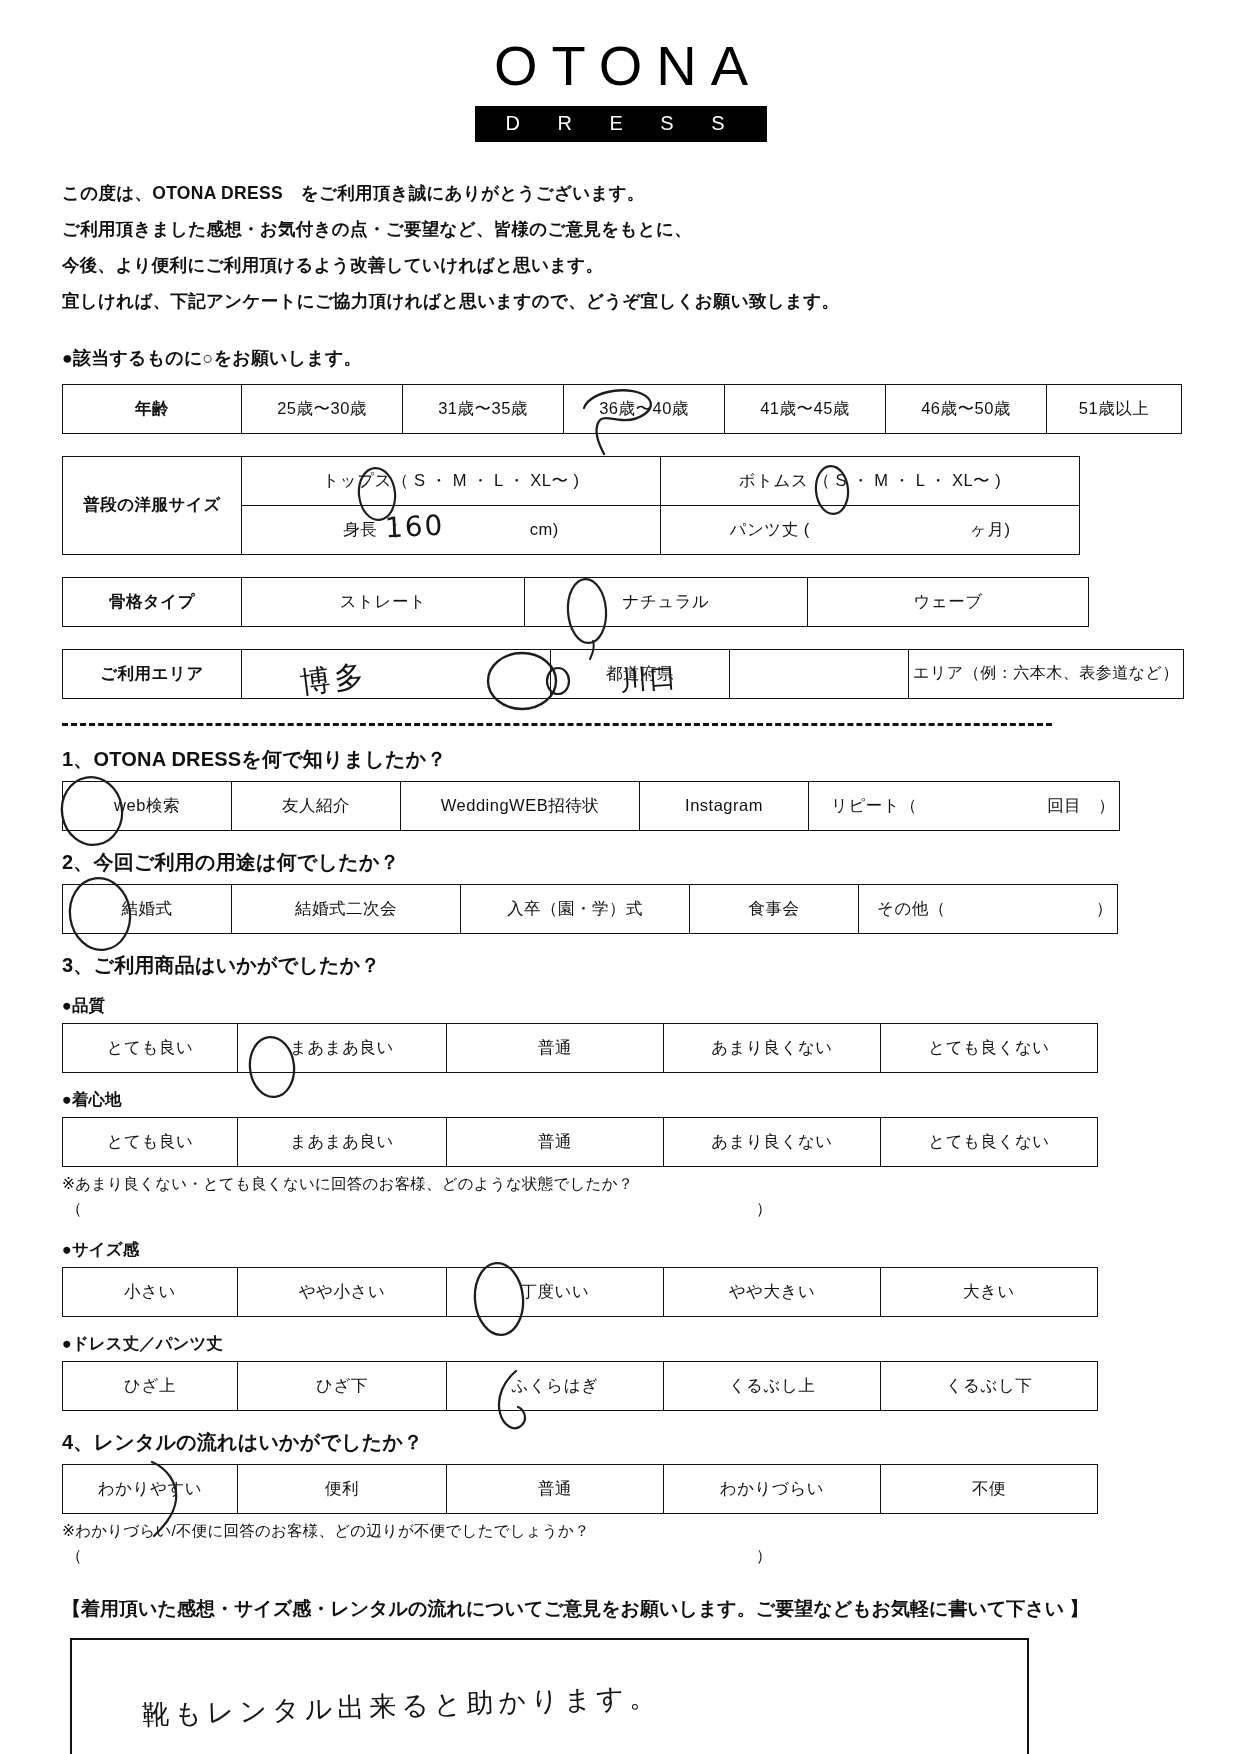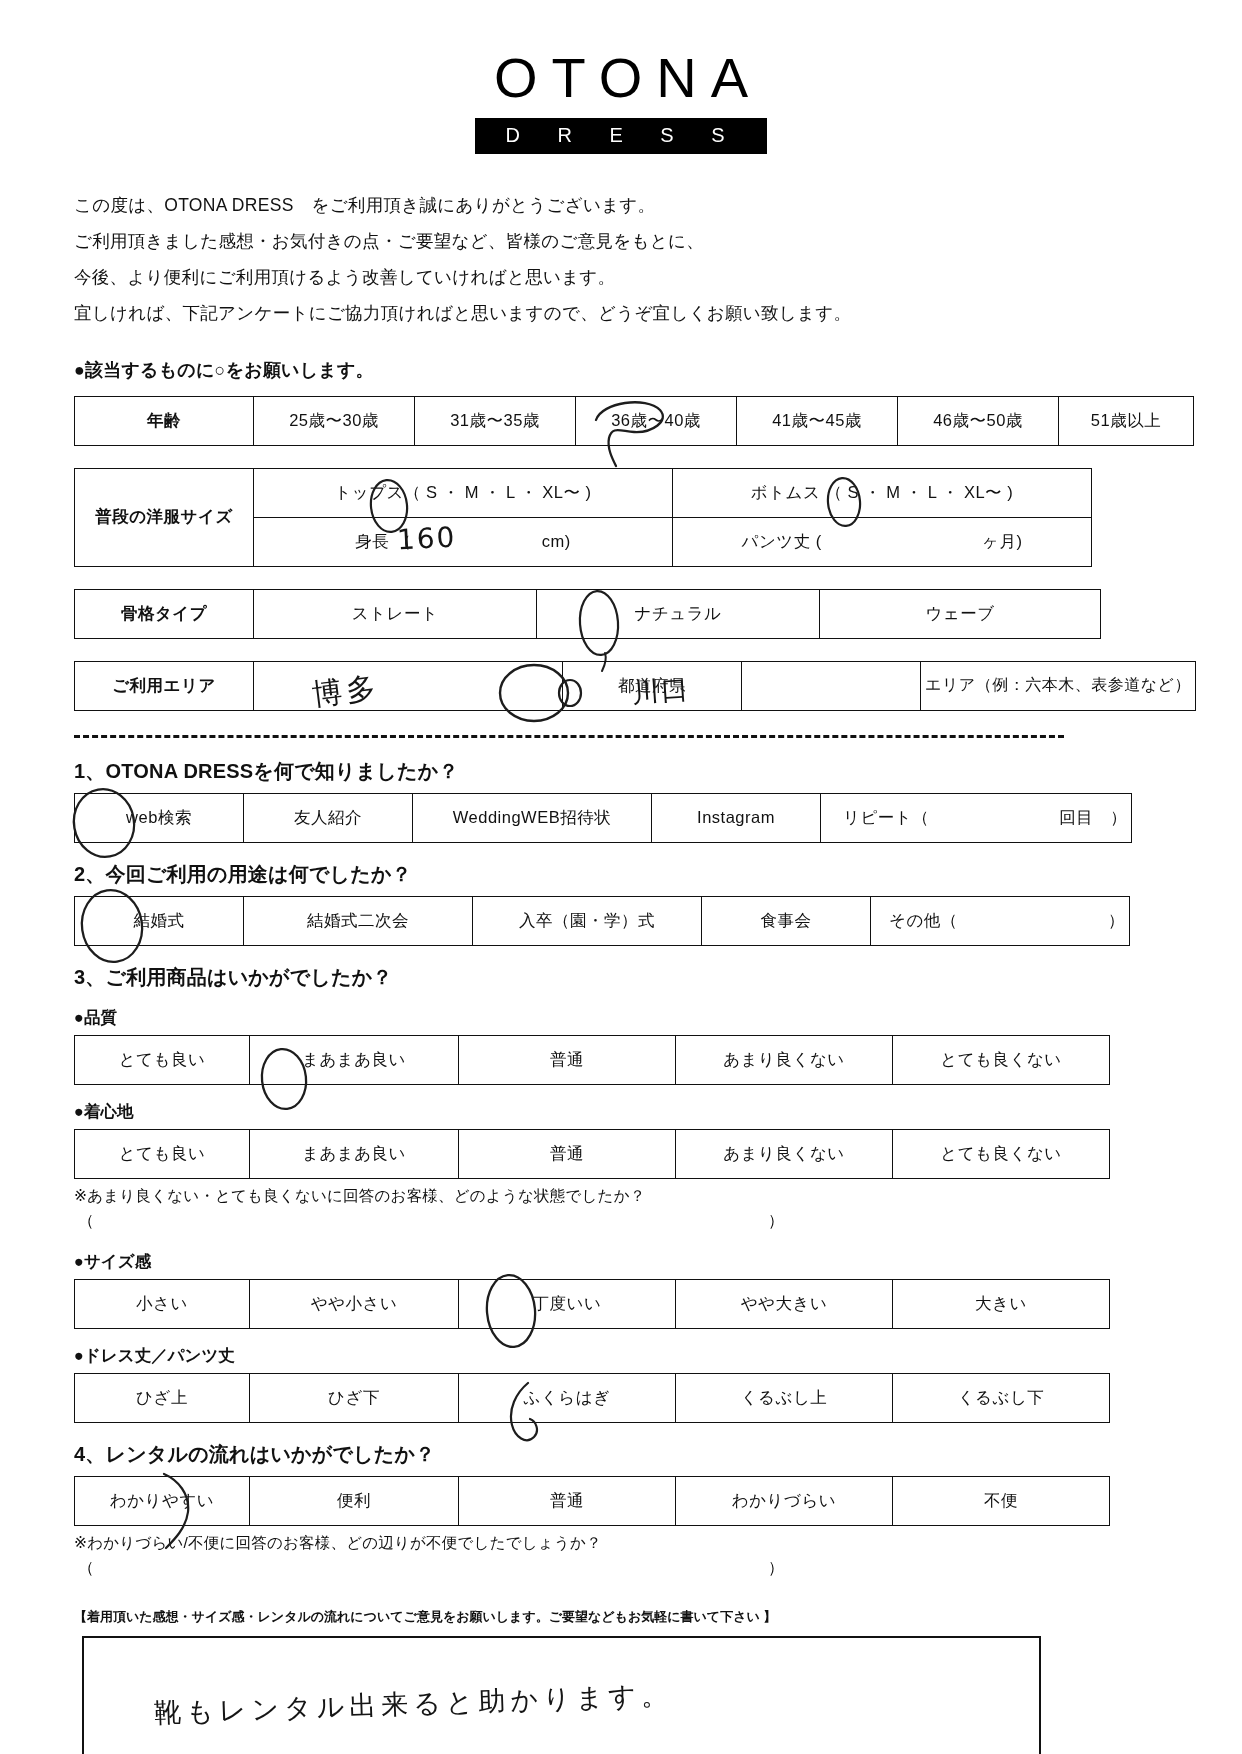--- a/index.html
+++ b/index.html
@@ -2,38 +2,38 @@
 <html><head>
 <meta charset="utf-8">
 <style>
   html,body{margin:0;padding:0;background:#ffffff;}
   body{
     width:1242px;height:1754px;position:relative;
     font-family:"Liberation Sans","DejaVu Sans",sans-serif;
     color:#111;
     -webkit-font-smoothing:none;
   }
-  .page{position:relative;width:1242px;height:1754px;padding:12px;box-sizing:border-box;}
+  .page{position:relative;width:1242px;height:1754px;padding:0;box-sizing:border-box;}
 
   
   .logo-wrap{width:100%;text-align:center;padding-top:38px;}
   .logo-otona{
     font-size:56px;letter-spacing:14px;font-weight:400;
     font-family:"Liberation Sans","DejaVu Sans",sans-serif;
     line-height:1;color:#000;padding-left:14px;
   }
   .logo-dress-bar{
     display:inline-block;background:#000;color:#fff;
     margin-top:12px;padding:7px 26px 9px 30px;
     font-size:20px;letter-spacing:16px;line-height:1;
   }
 
   
   .intro{margin:34px 0 0 62px;font-size:17.5px;line-height:2.05;letter-spacing:.3px;}
-  .intro div{white-space:nowrap;}
+  .intro div{white-space:nowrap;font-weight:bold;}
 
   .bullet-line{margin:26px 0 14px 62px;font-size:18px;font-weight:bold;letter-spacing:.2px;}
 
   
   table.grid{
     border-collapse:collapse;margin-left:62px;
     table-layout:fixed;
   }
   table.grid td{
     border:1.6px solid #111;
@@ -57,21 +57,21 @@
   .paren .l{position:absolute;left:0;top:0;}
   .paren .r{position:absolute;left:690px;top:0;}
 
   .dashed{
     margin:24px 0 20px 62px;width:990px;height:0;
     border-top:3px dashed #111;
   }
 
   
   .cmt-title{
-    margin:26px 0 10px 62px;font-size:13px;font-weight:bold;letter-spacing:0;
+    margin:26px 0 16px 62px;font-size:19px;font-weight:bold;letter-spacing:0;
   }
   .cmt-box{
     margin-left:70px;width:955px;height:232px;
     border:2.4px solid #111;background:#fff;position:relative;
   }
   .ink-text{
     position:absolute;color:#151515;pointer-events:none;
     font-family:"DejaVu Sans",sans-serif;
   }
   svg.ink{position:absolute;overflow:visible;pointer-events:none;}

